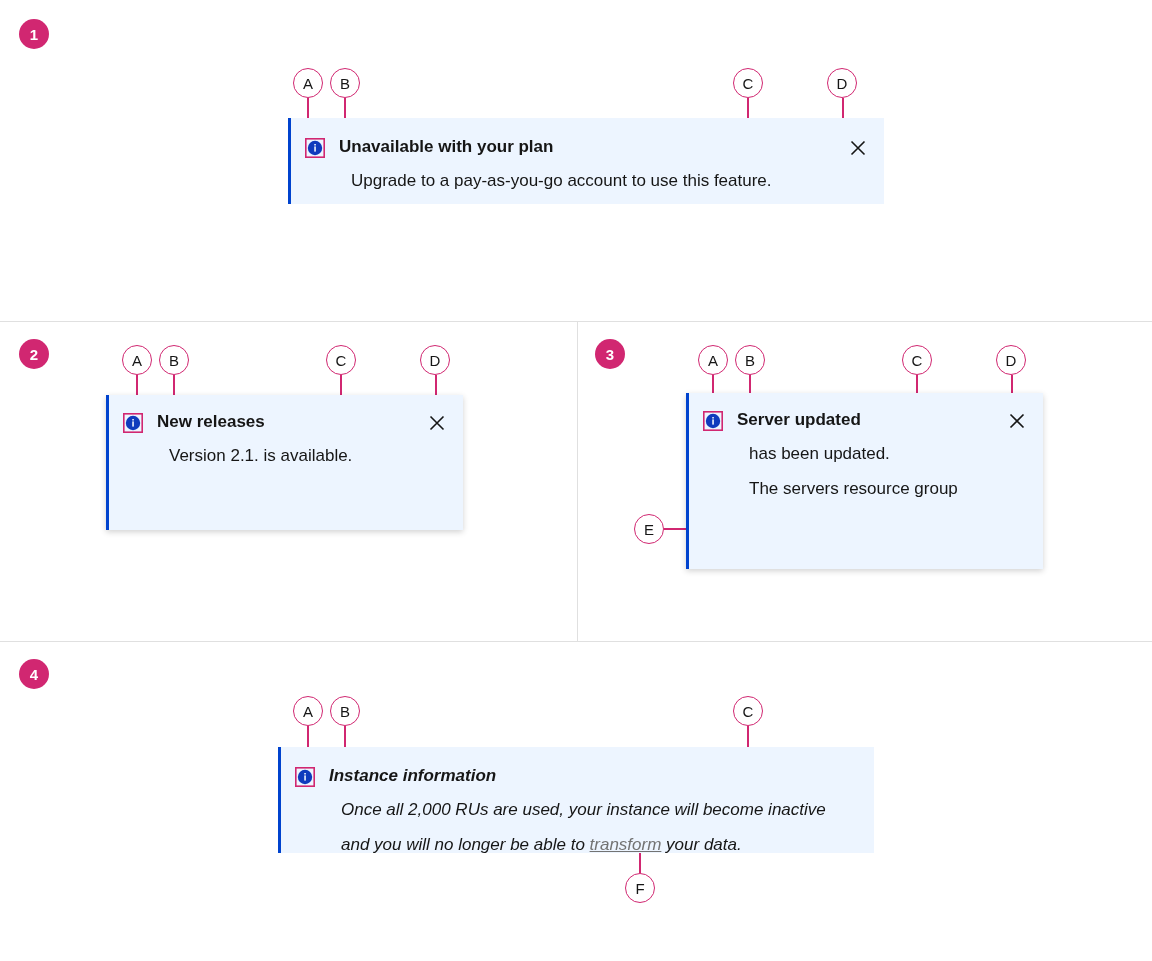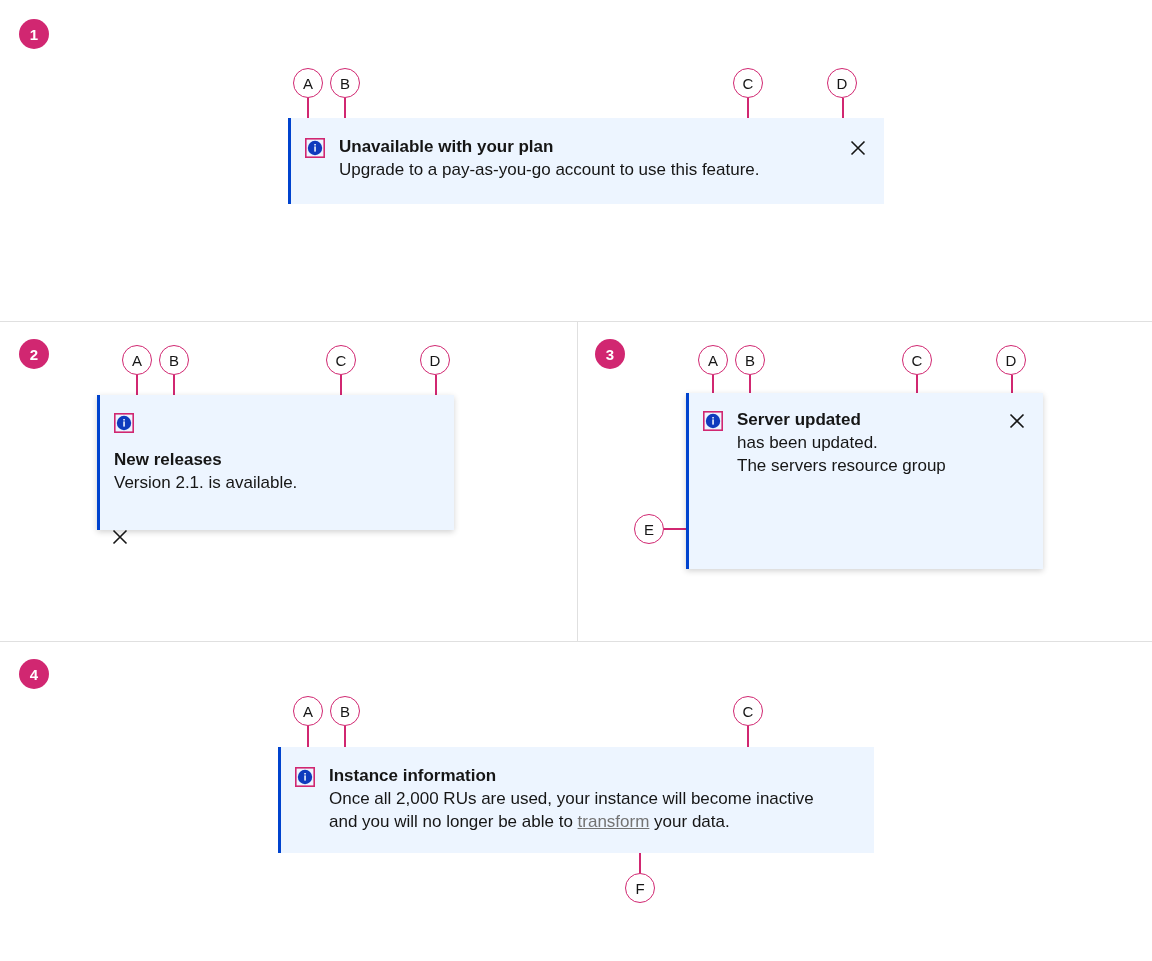--- a/index.html
+++ b/index.html
@@ -113,21 +113,21 @@
   .notif-title {
     font-size: 17px;
     font-weight: 700;
     line-height: 1.3;
     margin: 0 0 1px 0;
   }
   .notif-sub {
     font-size: 17px;
     font-weight: 400;
     line-height: 1.35;
-    margin: 0;
+    margin: 12px;
   }
   .notif-time {
     font-size: 17px;
     line-height: 1.35;
     margin-top: 28px;
   }
   .notif-close {
     flex: 0 0 auto;
     width: 40px;
     height: 40px;
@@ -220,21 +220,21 @@
 
   <div class="leader-v" style="left:173px; top:375px; height:30px;"></div>
   <div class="leader-dot" style="left:170px; top:401px;"></div>
 
   <div class="leader-v" style="left:340px; top:375px; height:48px;"></div>
   <div class="leader-dot" style="left:337px; top:420px;"></div>
 
   <div class="leader-v" style="left:435px; top:375px; height:45px;"></div>
   <div class="leader-dot" style="left:432px; top:417px;"></div>
 
-  <div class="notification notif-shadow" style="left:97px; top:395px; width:357px; height:135px;flex-direction:column;">
+  <div class="notification notif-shadow" style="left:106px; top:395px; width:357px; height:135px;">
     <div class="notif-icon" style="margin-top:18px;">
       <svg width="20" height="20" viewBox="0 0 20 20" aria-hidden="true">
         <rect x="0.8" y="0.8" width="18.4" height="18.4" fill="none" stroke="#d12771" stroke-width="1.6"></rect>
         <circle cx="10" cy="10" r="7.2" fill="#0f3bbd"></circle>
         <rect x="9.3" y="8.4" width="1.5" height="5.2" fill="#ffffff"></rect>
         <rect x="9.3" y="6" width="1.5" height="1.5" fill="#ffffff"></rect>
       </svg>
     </div>
     <div class="notif-body" style="padding-top:16px;">
       <p class="notif-title">New releases</p>
@@ -312,21 +312,21 @@
 
   <div class="notification" style="left:278px; top:747px; width:596px; height:106px;">
     <div class="notif-icon" style="margin-top:20px;">
       <svg width="20" height="20" viewBox="0 0 20 20" aria-hidden="true">
         <rect x="0.8" y="0.8" width="18.4" height="18.4" fill="none" stroke="#d12771" stroke-width="1.6"></rect>
         <circle cx="10" cy="10" r="7.2" fill="#0f3bbd"></circle>
         <rect x="9.3" y="8.4" width="1.5" height="5.2" fill="#ffffff"></rect>
         <rect x="9.3" y="6" width="1.5" height="1.5" fill="#ffffff"></rect>
       </svg>
     </div>
-    <div class="notif-body" style="padding-top:18px; padding-right:14px;">
+    <div class="notif-body" style="padding-top:18px; padding-right:14px;font-style:italic;">
       <p class="notif-title">Instance information</p>
       <p class="notif-sub">Once all 2,000 RUs are used, your instance will become inactive</p>
       <p class="notif-sub">
         <span>and you will no longer be able to </span><a class="inline-link" href="#">transform</a><span> your data.</span>
       </p>
     </div>
   </div>
 
 </div>
 

